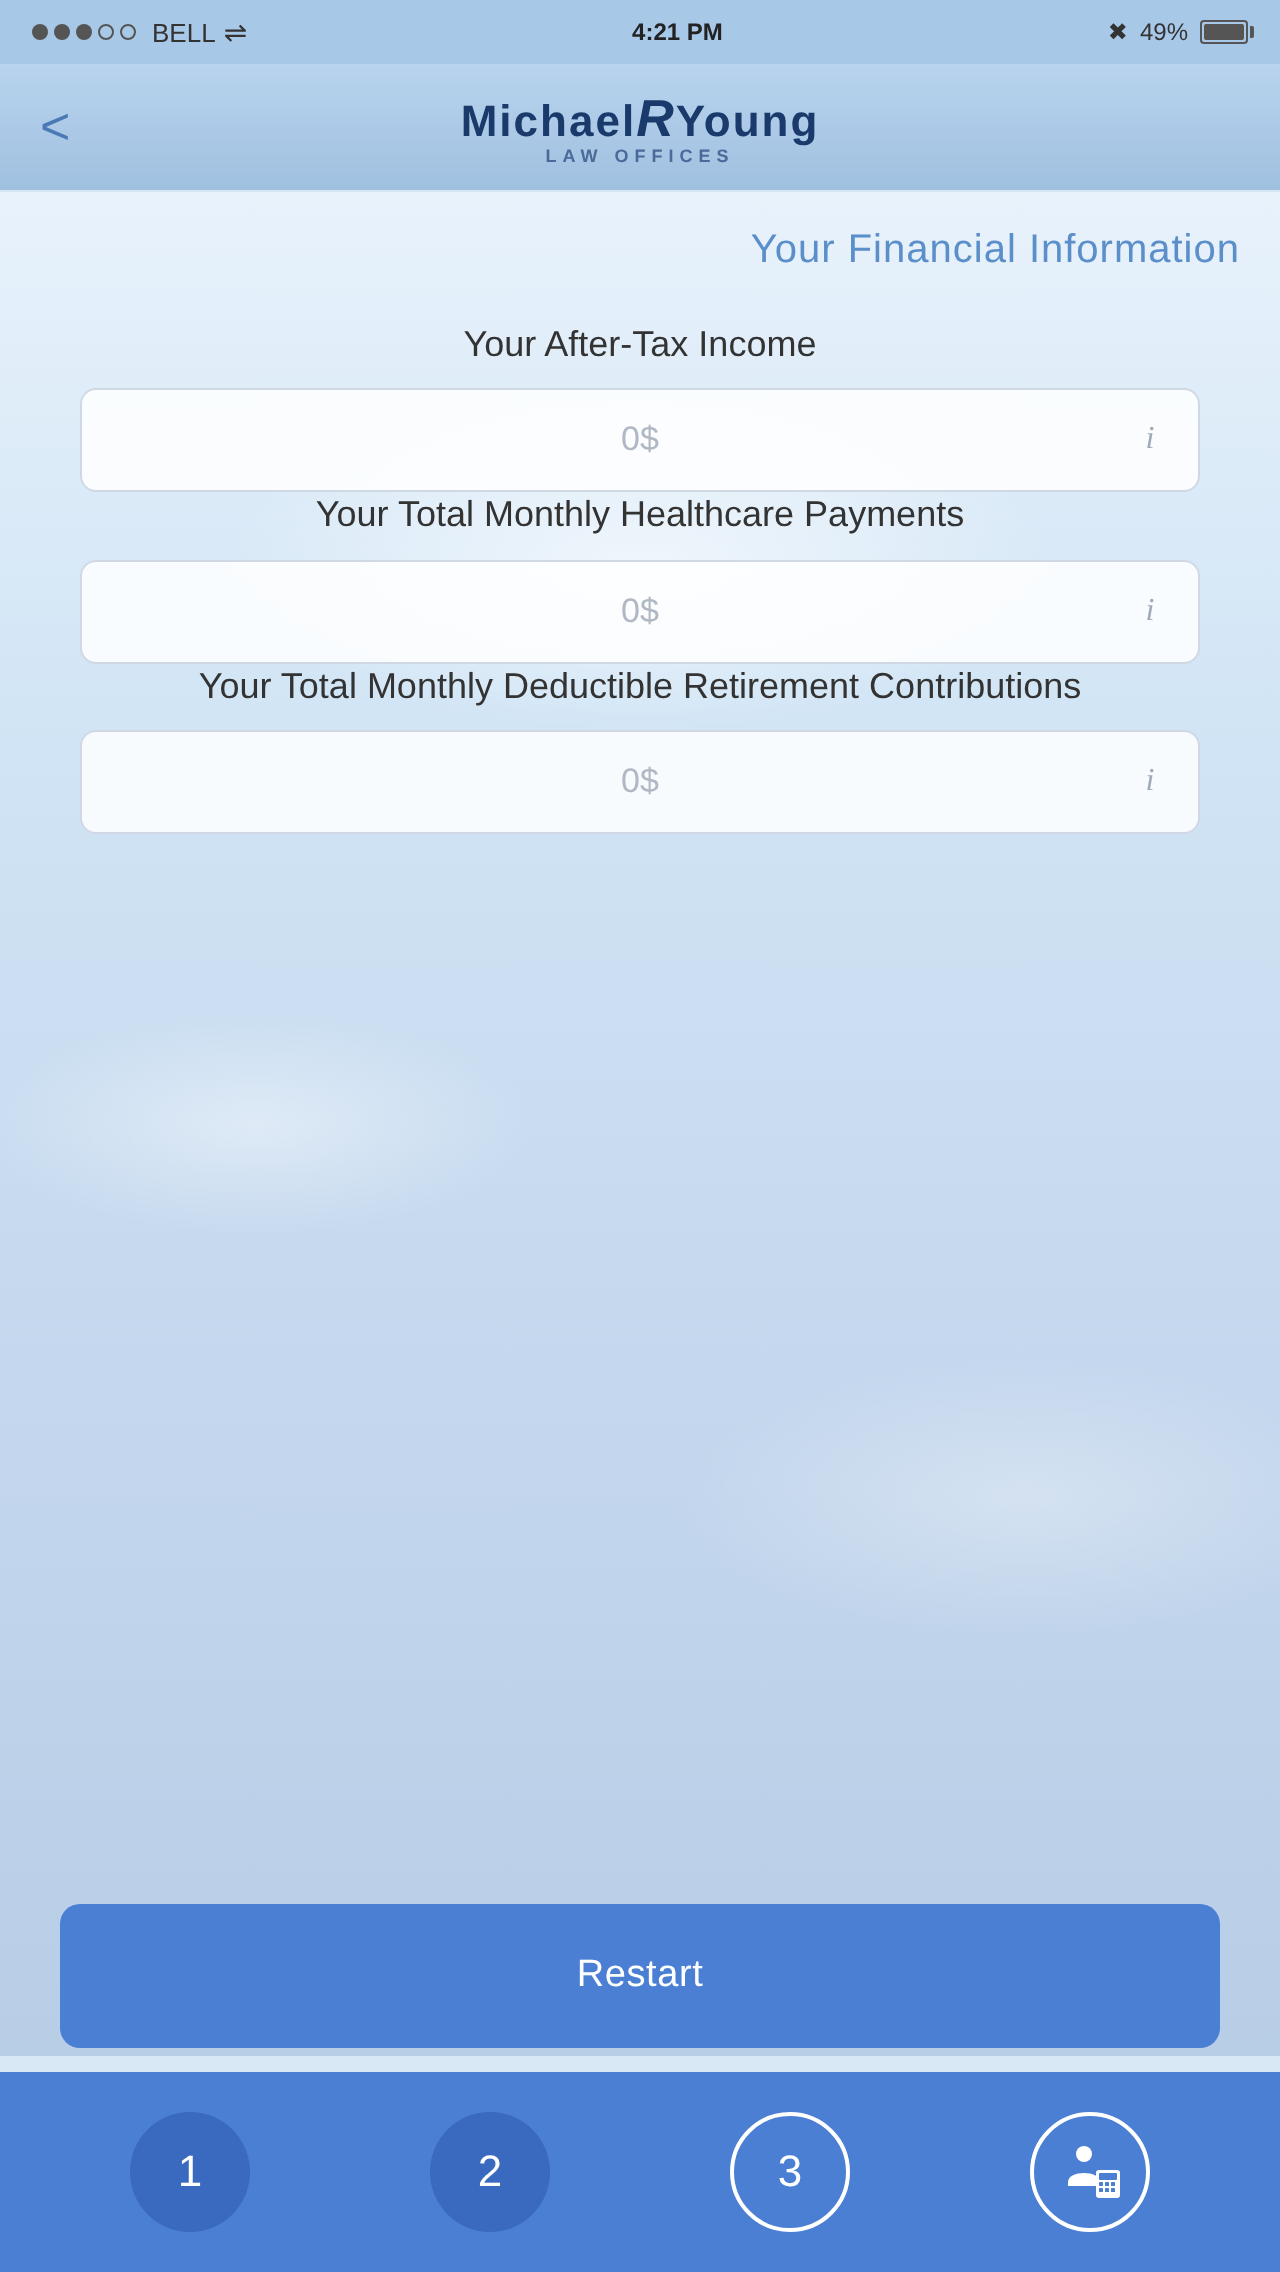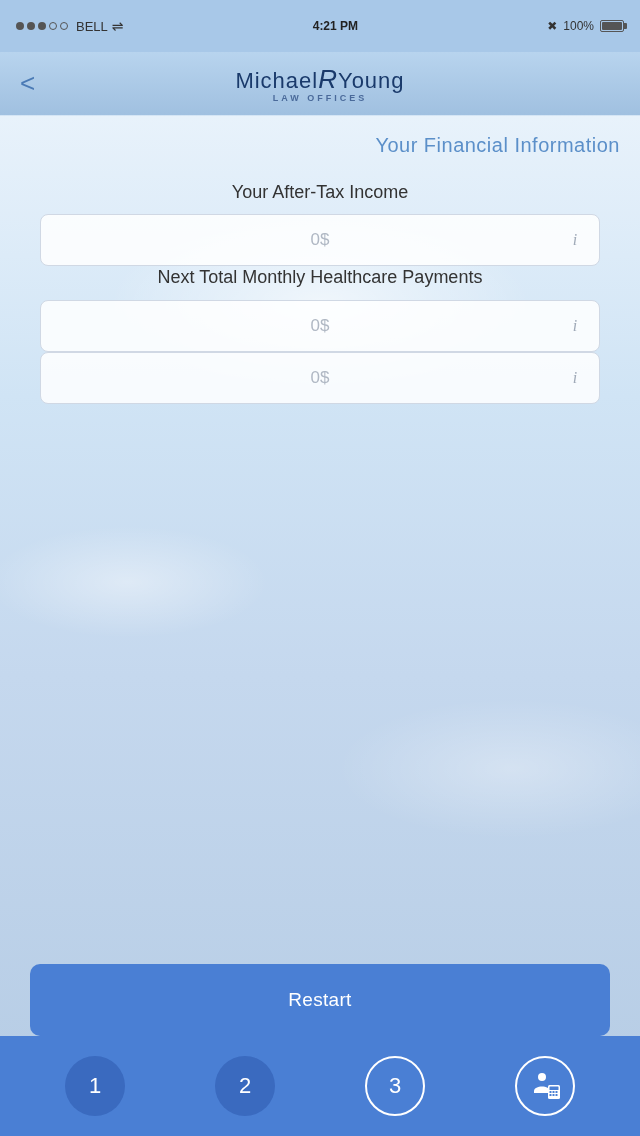--- a/index.html
+++ b/index.html
@@ -9,21 +9,21 @@
       height: 1136px;
       font-family: -apple-system, 'Helvetica Neue', Arial, sans-serif;
       background: #d8e8f5;
       overflow: hidden;
       position: relative;
     }
 
     
     .status-bar {
       width: 100%;
-      height: 52px;
+      height: 32px;
       background: #a8c8e8;
       display: flex;
       align-items: center;
       justify-content: space-between;
       padding: 0 16px;
       font-size: 13px;
       color: #333;
     }
     .status-left { display: flex; align-items: center; gap: 4px; }
     .status-dots { display: flex; gap: 3px; }
@@ -61,21 +61,21 @@
       color: #4a7ab5;
       font-weight: 300;
       cursor: pointer;
     }
     .nav-logo {
       text-align: center;
     }
     .nav-logo .logo-main {
       font-size: 22px;
       color: #1a3a6b;
-      font-weight: 400;
+      font-weight: 700;
       letter-spacing: 1px;
     }
     .nav-logo .logo-main .logo-r {
       font-style: italic;
       font-size: 26px;
     }
     .nav-logo .logo-sub {
       font-size: 9px;
       color: #4a6a9a;
       letter-spacing: 3px;
@@ -168,21 +168,21 @@
       right: 12px;
       color: #a0aab8;
       font-style: italic;
       font-size: 16px;
       font-family: Georgia, serif;
     }
 
     
     .bottom-area {
       position: absolute;
-      bottom: 100px;
+      bottom: 112px;
       left: 0;
       right: 0;
       padding: 0 30px;
       display: flex;
       z-index: 10;
     }
 
     .btn {
       flex: 1;
       height: 72px;
@@ -257,21 +257,21 @@
       <div class="dot"></div>
       <div class="dot empty"></div>
       <div class="dot empty"></div>
     </div>
     <span class="status-carrier">BELL</span>
     <span class="wifi-icon">⇌</span>
   </div>
   <div class="status-center">4:21 PM</div>
   <div class="status-right">
     <span>✖</span>
-    <span>100%</span>
+    <span>49%</span>
     <div class="battery-icon">
       <div class="battery-fill"></div>
     </div>
   </div>
 </div>
 
 <div class="nav-bar">
   <div class="nav-back">&lt;</div>
   <div class="nav-logo">
     <div class="logo-main">
@@ -291,28 +291,29 @@
 
     <div class="field-group">
       <div class="field-label">Your After-Tax Income</div>
       <div class="input-container">
         <div class="input-value">0$</div>
         <div class="info-icon">i</div>
       </div>
     </div>
 
     <div class="field-group">
-      <div class="field-label">Next Total Monthly Healthcare Payments</div>
+      <div class="field-label">Your Total Monthly Healthcare Payments</div>
       <div class="input-container">
         <div class="input-value">0$</div>
         <div class="info-icon">i</div>
       </div>
     </div>
 
     <div class="field-group">
+      <div class="field-label">Your Total Monthly Deductible Retirement Contributions</div>
       <div class="input-container">
         <div class="input-value">0$</div>
         <div class="info-icon">i</div>
       </div>
     </div>
 
   </div>
 </div>
 
 <div class="bottom-area">

